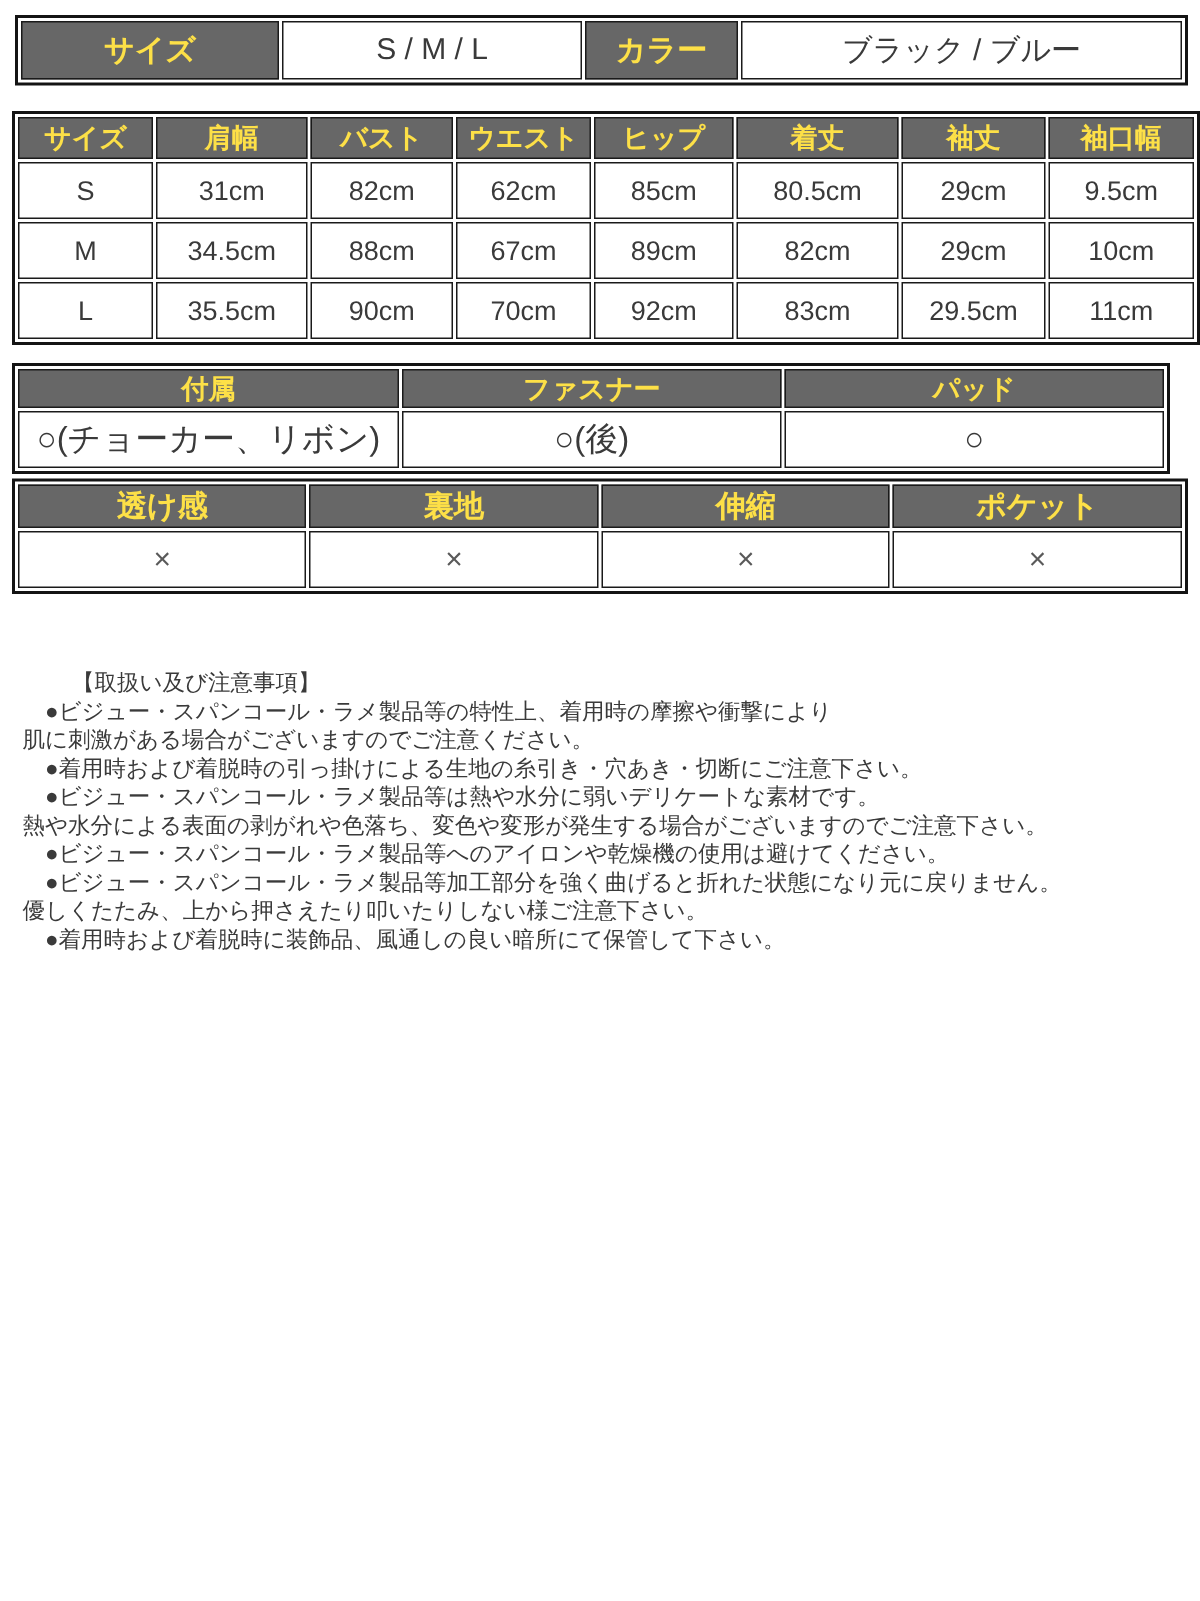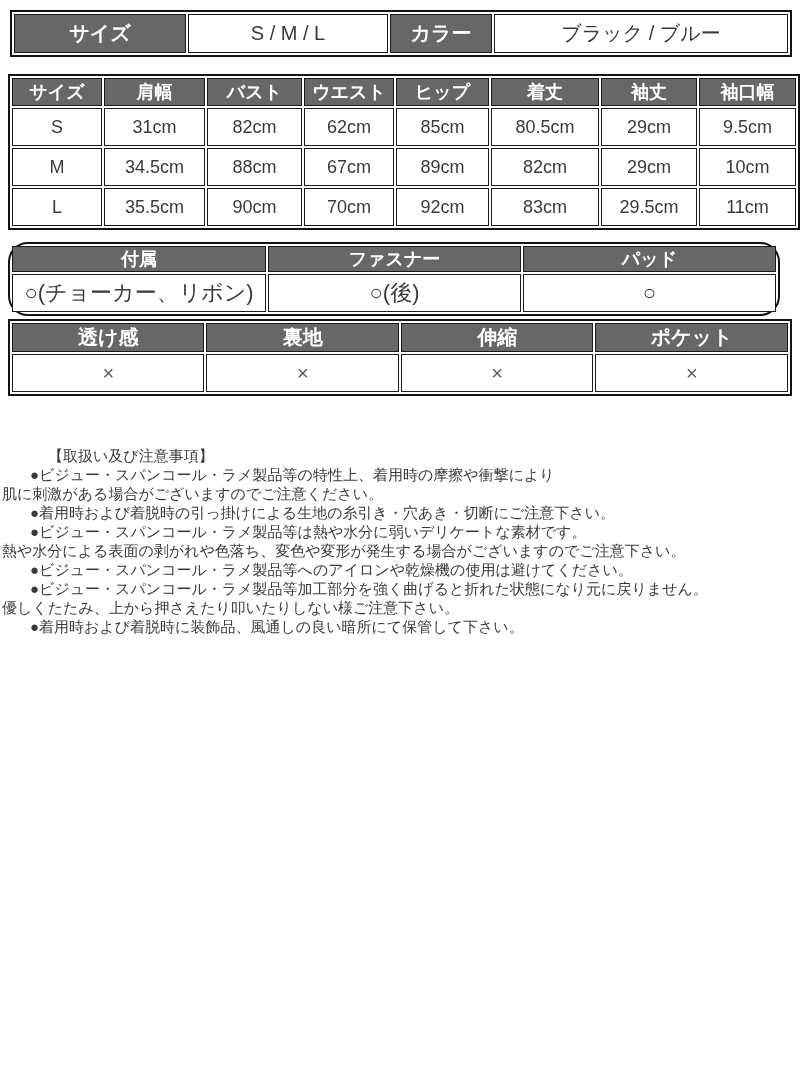--- a/index.html
+++ b/index.html
@@ -21,51 +21,51 @@
   th, td {
     border: 1px solid #1a1a1a;
     text-align: center;
     vertical-align: middle;
     padding: 0;
     overflow: hidden;
     white-space: nowrap;
   }
   th {
     background: #676767;
-    color: #ffffff;
+    color: #fde047;
     font-weight: bold;
   }
   td { background: #ffffff; color: #3a3a3a; }
 
   
   .t1 { width: 780px; margin: 10px 0 0 10px; }
   .t1 th, .t1 td { font-size: 20px; }
   .t1 .r1 th, .t1 .r1 td { height: 39px; }
   .t1 .r2 th, .t1 .r2 td { height: 42px; }
 
   
   .t2 { width: 784px; margin: 17px 0 0 8px; }
   .t2 th { height: 28px; font-size: 18px; }
   .t2 td { height: 38px; font-size: 18px; }
 
   
-  .t3 { width: 688px; margin: 12px 0 0 8px; border-radius: 20px; }
+  .t3 { width: 688px; margin: 12px 0 0 8px; }
   .t3 th { height: 26px; font-size: 18px; }
   .t3 td { height: 38px; font-size: 22px; }
 
   
   .t4 { width: 784px; margin: 3px 0 0 8px; }
   .t4 th { height: 26px; font-size: 20px; }
   .t4 td { height: 38px; font-size: 20px; color: #5a5a5a; }
 
   
   .notes { margin-top: 50px; font-size: 15px; line-height: 19px; color: #3a3a3a; }
   .notes-title { padding-left: 48px; }
   .note-line.bullet { padding-left: 30px; }
-  .note-line.flush  { padding-left: 2px; }
+  .note-line.flush  { padding-left: 15px; }
 </style>
 </head>
 <body>
 
 <div class="page">
 
   <table class="t1">
     <colgroup>
       <col style="width:172px">
         <col style="width:200px">

